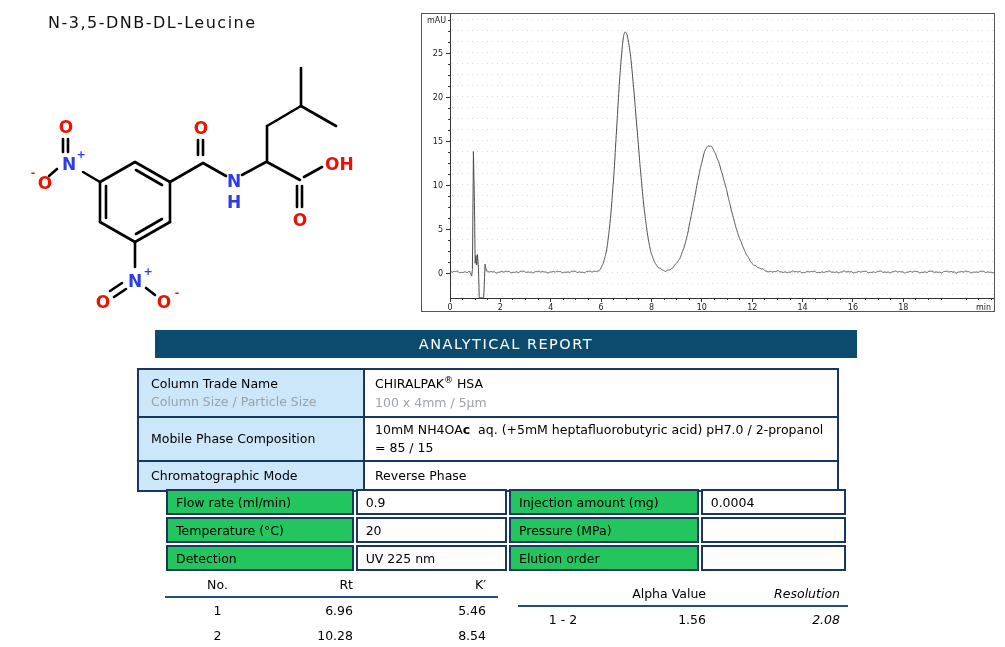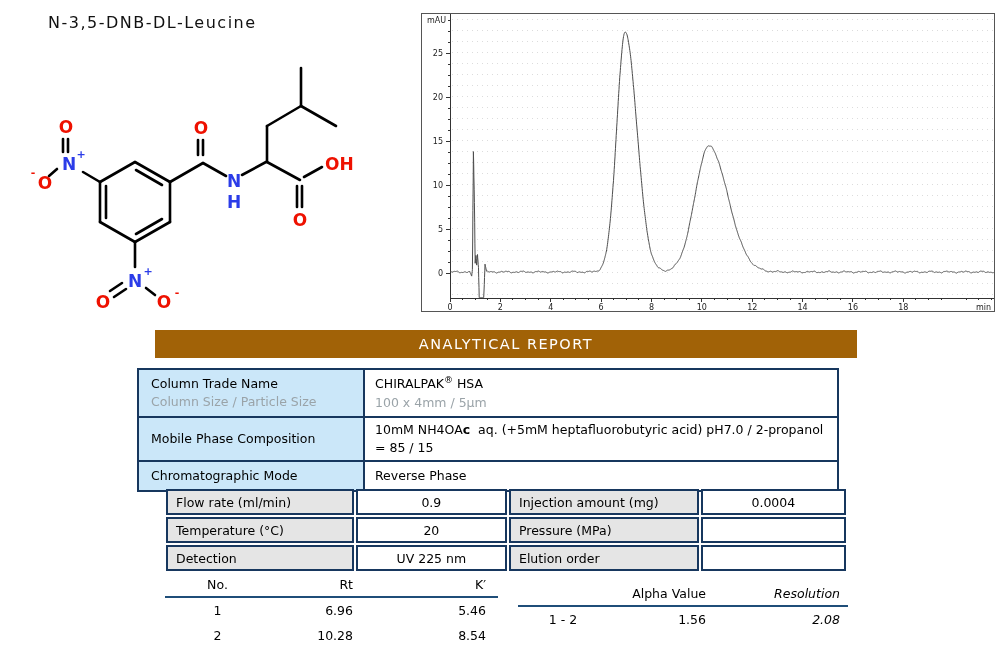--- a/index.html
+++ b/index.html
@@ -25,37 +25,37 @@
   #chrom-dots{position:absolute;left:28px;top:0;width:544px;height:284px;
       background-image:radial-gradient(circle,#dcdcdc 0.6px,transparent 0.95px);
       background-size:5px 11px;}
   #chrom-svg{position:absolute;left:0;top:0;}
   .ax{stroke:#333;stroke-width:1;shape-rendering:crispEdges;fill:none;}
   .tick{font-size:8px;fill:#222;font-family:"DejaVu Sans",sans-serif;}
   .axlab{font-size:8px;fill:#222;font-family:"DejaVu Sans",sans-serif;}
   .trace{stroke:#4d4d4d;stroke-width:1;fill:none;}
 
   
-  #report-header{left:155px;top:330px;width:702px;height:28px;background:#a16207;
+  #report-header{left:155px;top:330px;width:702px;height:28px;background:#0c4a6e;
       color:#fff;text-align:center;line-height:28px;font-size:14.5px;letter-spacing:1.5px;}
 
   
   #table1{left:137px;top:368px;width:702px;border-collapse:collapse;table-layout:fixed;font-size:12.5px;}
   #table1 td{border:2px solid #17375e;padding:3px 10px;vertical-align:middle;line-height:1.45;}
   #table1 td.lbl{background:#cbe7f9;padding-left:12px;}
   #table1 td.val{text-align:left;background:#fff;}
   .sub{color:#9aa3a8;}
   sup.reg{font-size:9px;}
 
   
   #table2{left:164px;top:487px;width:684px;border-collapse:separate;border-spacing:2px;
       table-layout:fixed;font-size:12.5px;}
   #table2 td{border:2px solid #17375e;height:20px;padding:1px 8px;}
-  #table2 td.t2l{background:#e5e5e5;}
-  #table2 td.t2v{background:#fff;text-align:center;}
+  #table2 td.t2l{background:#22c55e;}
+  #table2 td.t2v{background:#fff;text-align:left;}
 
   
   .results{border-collapse:collapse;font-size:12.5px;table-layout:fixed;}
   #results-left{left:165px;top:573px;width:333px;}
   #results-right{left:518px;top:582px;width:330px;}
   .results th{font-weight:normal;border-bottom:2px solid #1f4e79;height:22px;padding:0 0 1px 0;}
   .results td{height:25px;vertical-align:middle;padding:0;}
   .c{text-align:center;}
   .r{text-align:right;}
   .pr2{padding-right:2px !important;}

